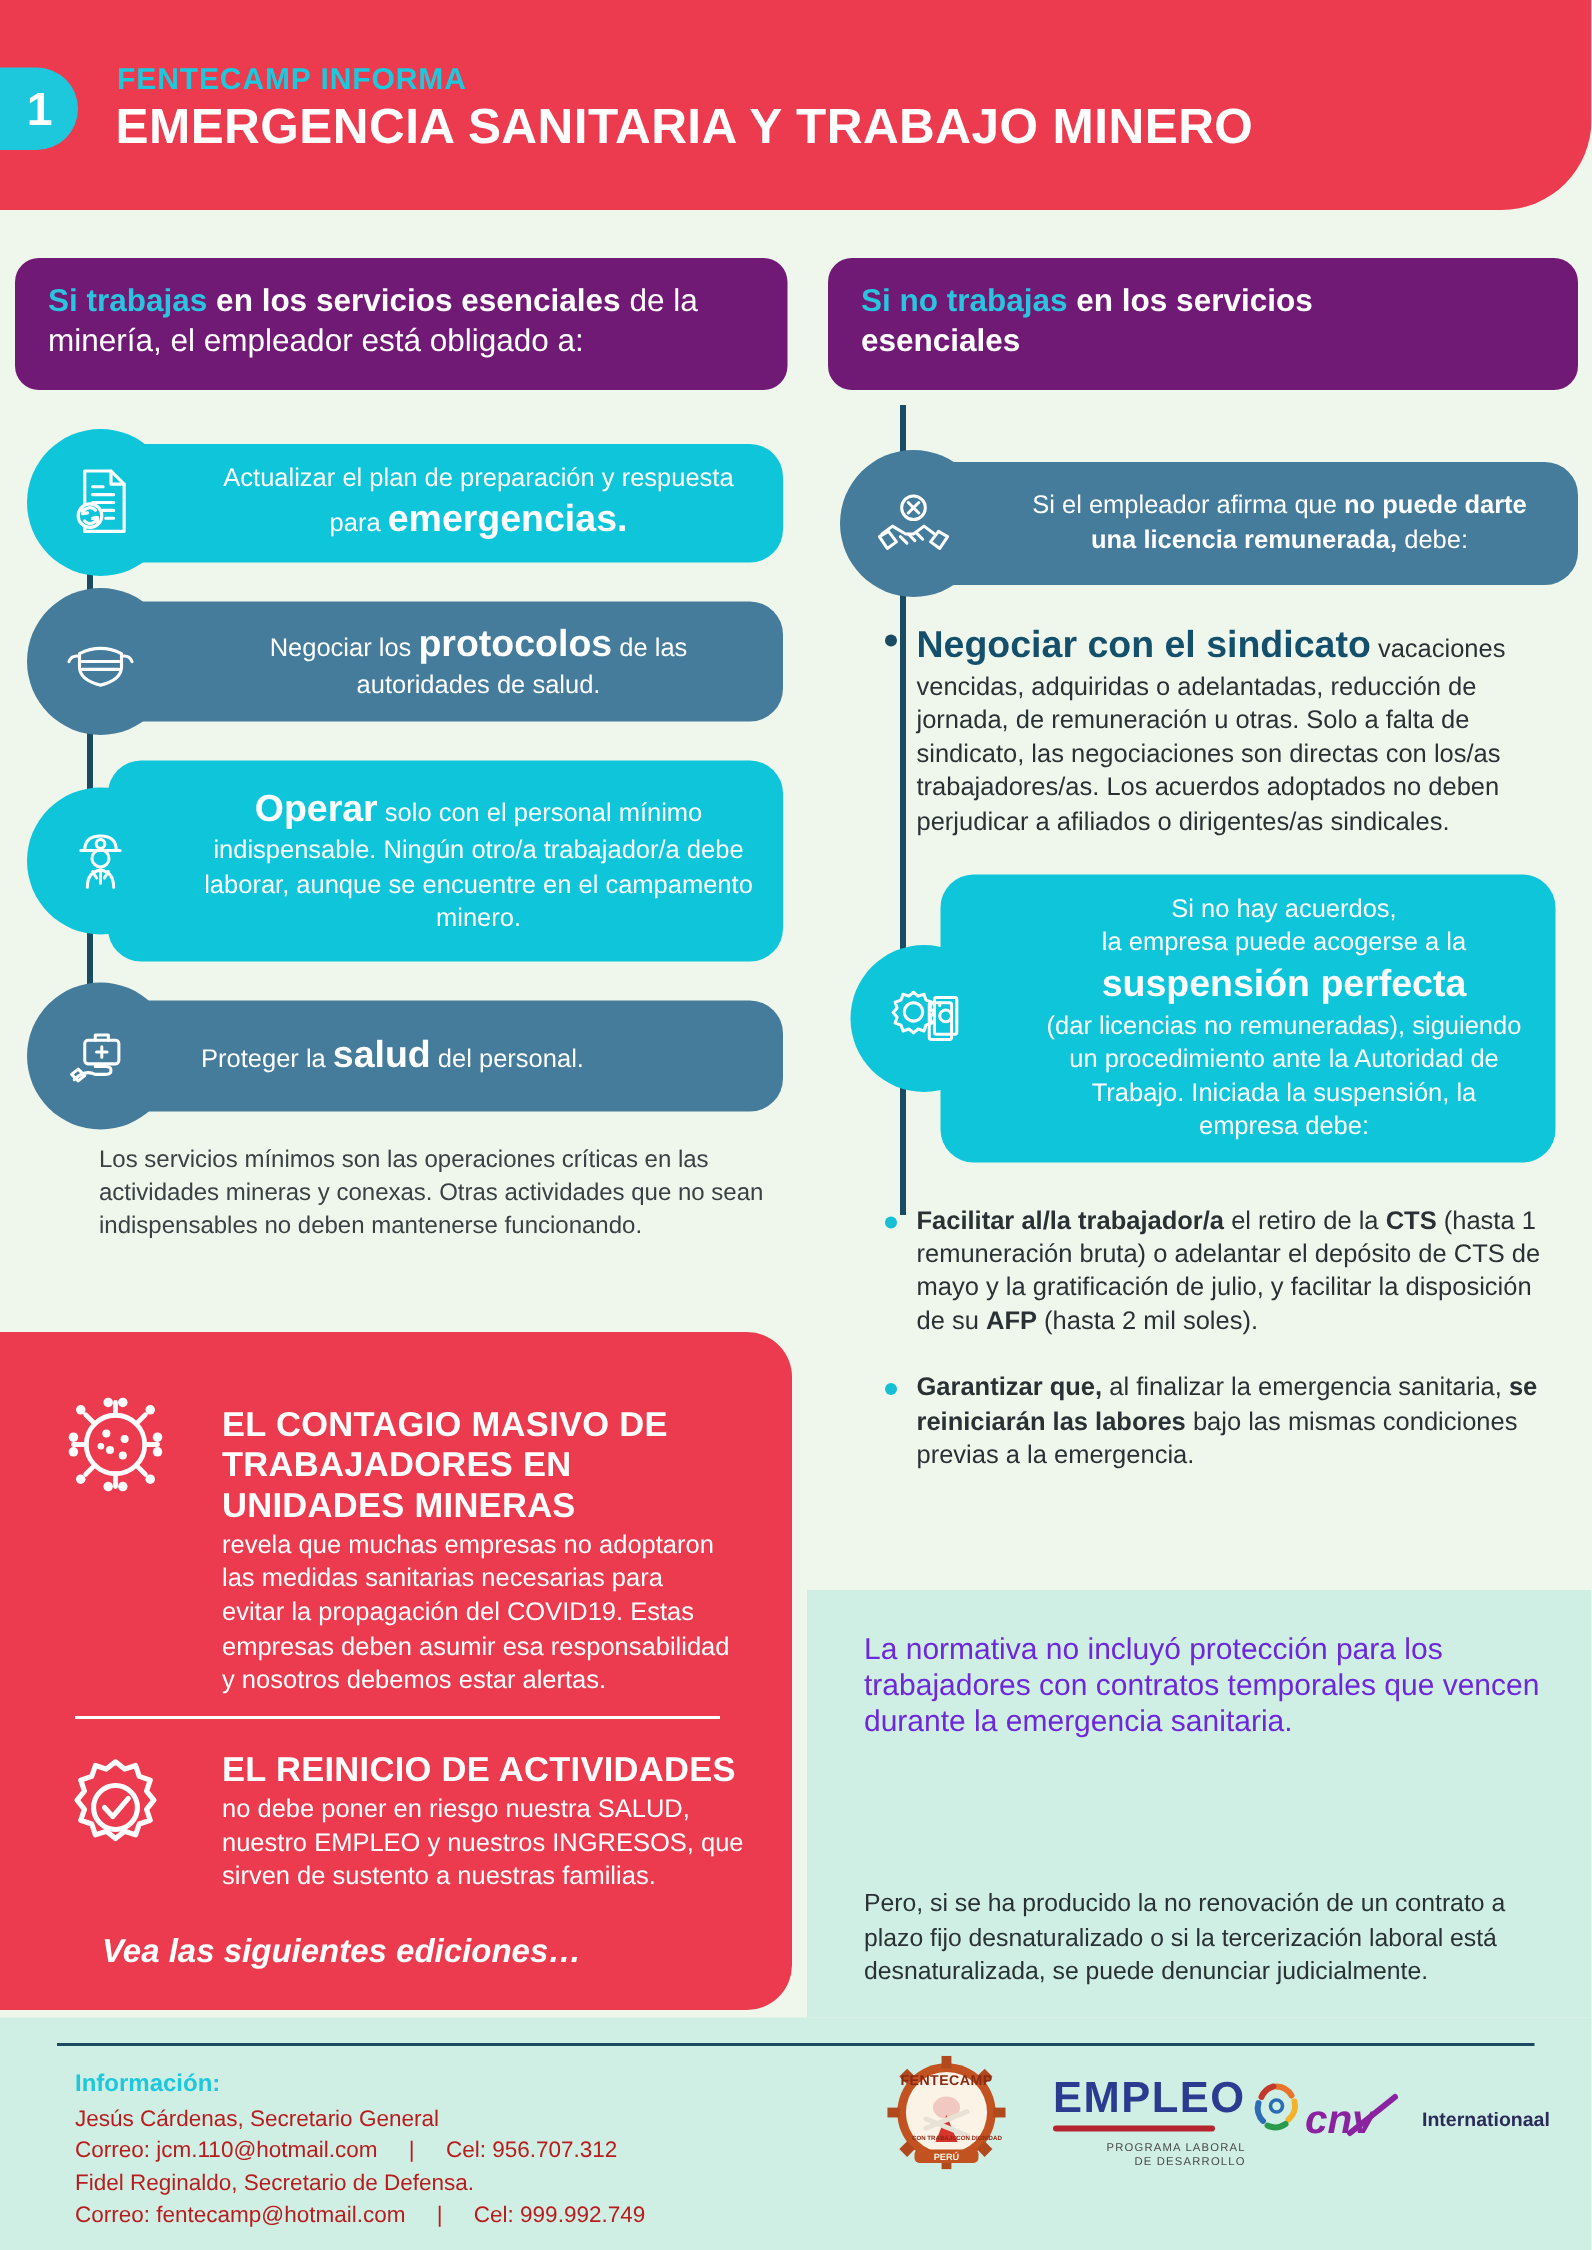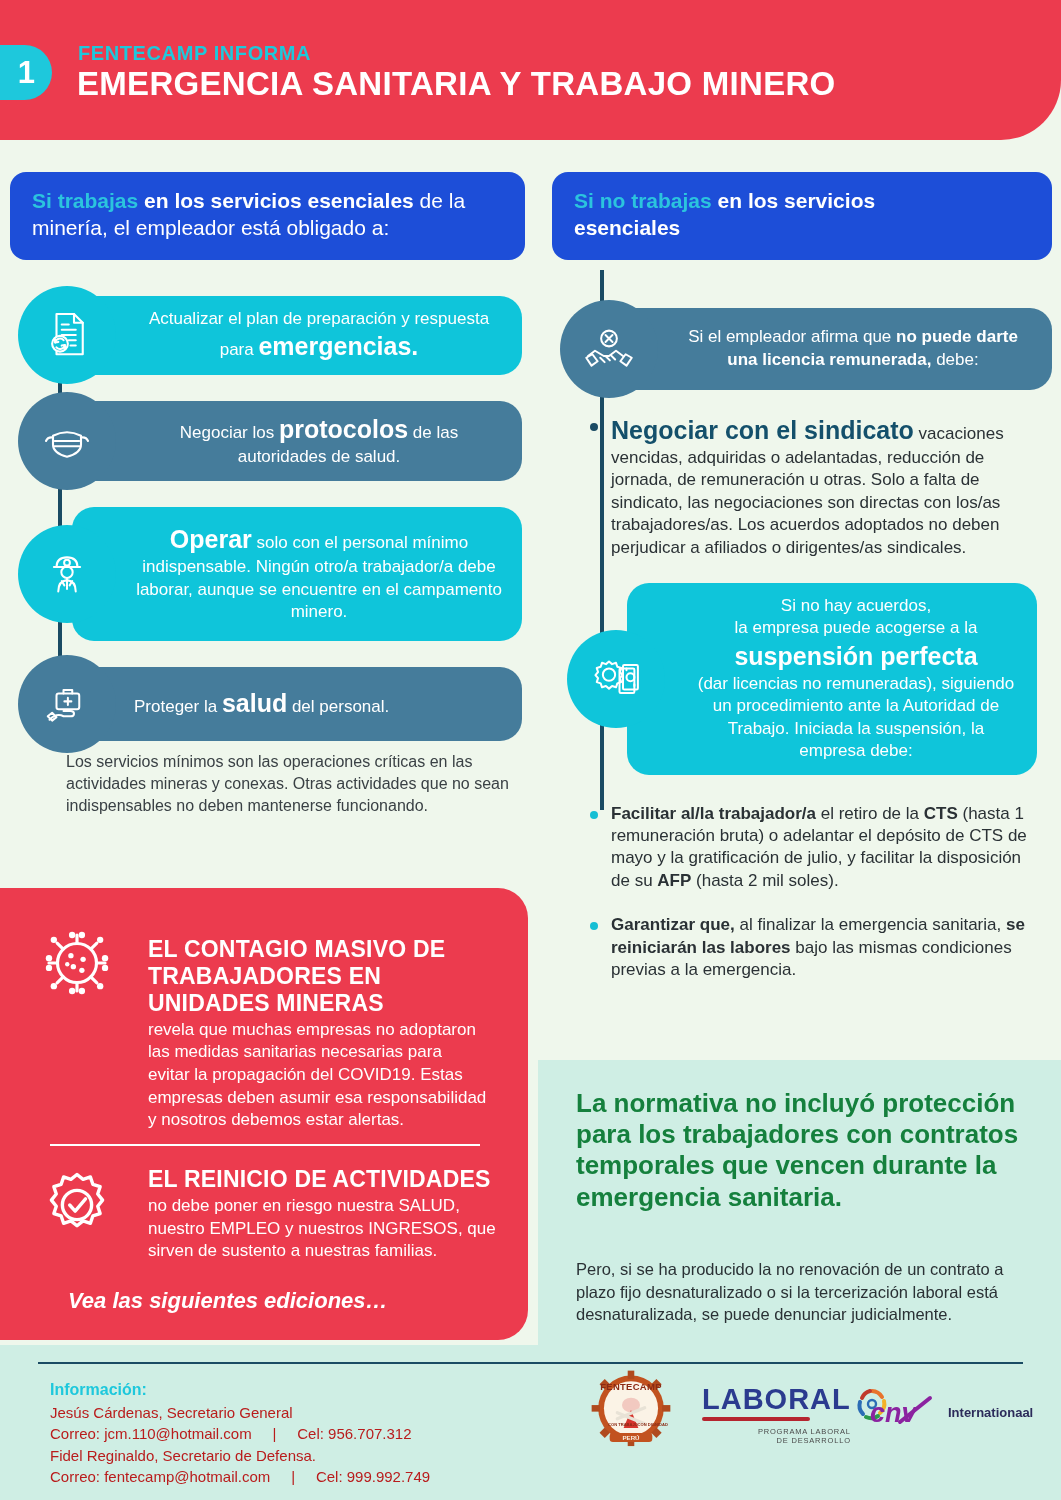--- a/index.html
+++ b/index.html
@@ -61,21 +61,21 @@
     font-weight: bold;
     letter-spacing: 0.3px;
     white-space: nowrap;
   }
 
   
   .col-left  { position: absolute; left: 10px;  top: 172px; width: 515px; }
   .col-right { position: absolute; left: 552px; top: 172px; width: 500px; }
 
   .panel-head {
-    background: #1d4ed8;
+    background: #701a75;
     border-radius: 16px;
     padding: 16px 20px 18px 22px;
     color: #ffffff;
     font-size: 21px;
     line-height: 1.28;
     font-weight: bold;
   }
   .panel-head .hl { color: #2BC4DE; }
   .panel-head .reg { font-weight: normal; }
 
@@ -116,21 +116,21 @@
   .item .txt {
     padding: 12px 18px 12px 62px;
     font-size: 17px;
     line-height: 1.32;
     text-align: center;
   }
   .item .txt b { font-weight: bold; }
   .item .txt .big { font-size: 25px; font-weight: bold; }
 
   .note {
-    margin: 10px 0 0 56px;
+    margin: 22px 0 0 56px;
     width: 455px;
     color: #3A4145;
     font-size: 16px;
     line-height: 1.38;
   }
 
   
   .red-block {
     position: absolute;
     left: 0; top: 888px;
@@ -203,23 +203,23 @@
     position: absolute;
     left: 538px; top: 1060px;
     width: 523px;
     height: 285px;
     background: #CFEEE4;
   }
   .mint-title {
     position: absolute;
     left: 38px; top: 28px;
     width: 465px;
-    color: #15803d;
-    font-size: 26px;
-    font-weight: bold;
+    color: #6d28d9;
+    font-size: 20px;
+    font-weight: normal;
     line-height: 1.2;
   }
   .mint-body {
     position: absolute;
     left: 38px; top: 198px;
     width: 440px;
     color: #2A3135;
     font-size: 16.5px;
     line-height: 1.37;
   }
@@ -527,21 +527,21 @@
           <rect x="24" y="78" width="52" height="11" rx="4" fill="#C2521F"></rect>
           <text x="50" y="87" font-family="'Liberation Sans', sans-serif" font-size="7.5" font-weight="bold" fill="#FBF3E6" text-anchor="middle">PERÚ</text>
           <text x="22" y="70" font-family="'Liberation Sans', sans-serif" font-size="5" font-weight="bold" fill="#8B2A14">CON TRABAJO</text>
           <text x="58" y="70" font-family="'Liberation Sans', sans-serif" font-size="5" font-weight="bold" fill="#8B2A14">CON DIGNIDAD</text>
         </svg>
       </div>
 
       <div class="logo-plades">
         <div style="display:flex; align-items:flex-start;">
           <div>
-            <div class="plades-word">LABORAL</div>
+            <div class="plades-word">EMPLEO</div>
             <div style="width:108px; height:4px; background:#B5242F; border-radius:2px; margin-top:3px;"></div>
             <div class="plades-sub" style="white-space:pre;text-align:right;">PROGRAMA LABORAL
 DE DESARROLLO</div>
           </div>
           <div style="margin-left:4px; margin-top:2px;">
             <svg width="34" height="36" viewBox="0 0 34 36">
               <path d="M17 4 a12 12 0 0 1 10 6" stroke="#E8732C" stroke-width="4" fill="none" stroke-linecap="round"></path>
               <path d="M29 14 a12 12 0 0 1 -4 12" stroke="#F3B229" stroke-width="4" fill="none" stroke-linecap="round"></path>
               <path d="M23 29 a12 12 0 0 1 -12 1" stroke="#2B9A4B" stroke-width="4" fill="none" stroke-linecap="round"></path>
               <path d="M8 27 a12 12 0 0 1 -3 -12" stroke="#2B6CB5" stroke-width="4" fill="none" stroke-linecap="round"></path>

